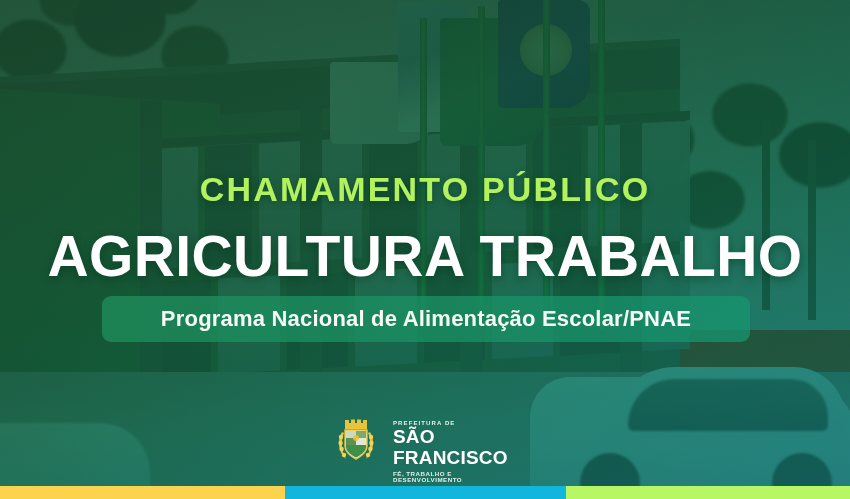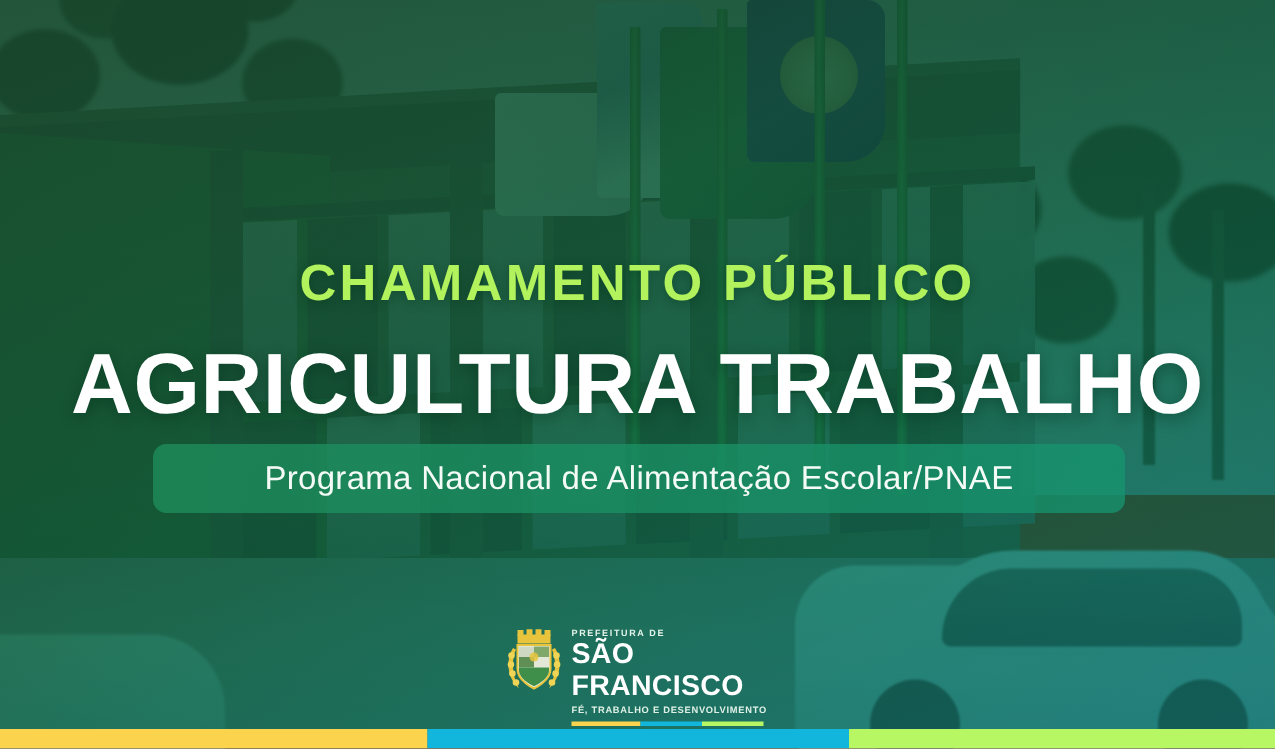--- a/index.html
+++ b/index.html
@@ -151,27 +151,27 @@
     color:#ffffff;line-height:1;
     text-shadow:0 3px 10px rgba(0,45,25,.45);
   }
   .subpill{
     position:absolute;left:102px;top:296px;width:648px;height:46px;
     border-radius:9px;
     background:linear-gradient(100deg,rgba(30,140,90,.80),rgba(22,150,112,.74));
     display:flex;align-items:center;justify-content:center;
   }
   .subpill span{
-    color:#f4fbf7;font-size:22px;font-weight:400;letter-spacing:.2px;
+    color:#f4fbf7;font-size:22px;font-weight:700;letter-spacing:.2px;
   }
 
   
   .logo{
     position:absolute;left:336px;top:418px;width:178px;height:52px;
-    display:flex;align-items:flex-start;gap:5px;
+    display:flex;align-items:flex-start;gap:17px;
   }
   .crest{width:40px;height:46px;flex:0 0 40px;position:relative;}
   .logo-txt{padding-top:2px;}
   .logo-l1{font-size:6px;letter-spacing:1.1px;color:#e3f3e9;font-weight:700;line-height:1;}
   .logo-l2{font-size:19px;letter-spacing:.2px;color:#ffffff;font-weight:700;line-height:1.12;}
   .logo-l3{font-size:6.2px;letter-spacing:.5px;color:#dff0e6;font-weight:700;line-height:1;margin-top:2px;}
   .logo-bar{display:flex;height:3px;width:128px;margin-top:4px;}
   .logo-bar i{display:block;height:100%;}
 
   

